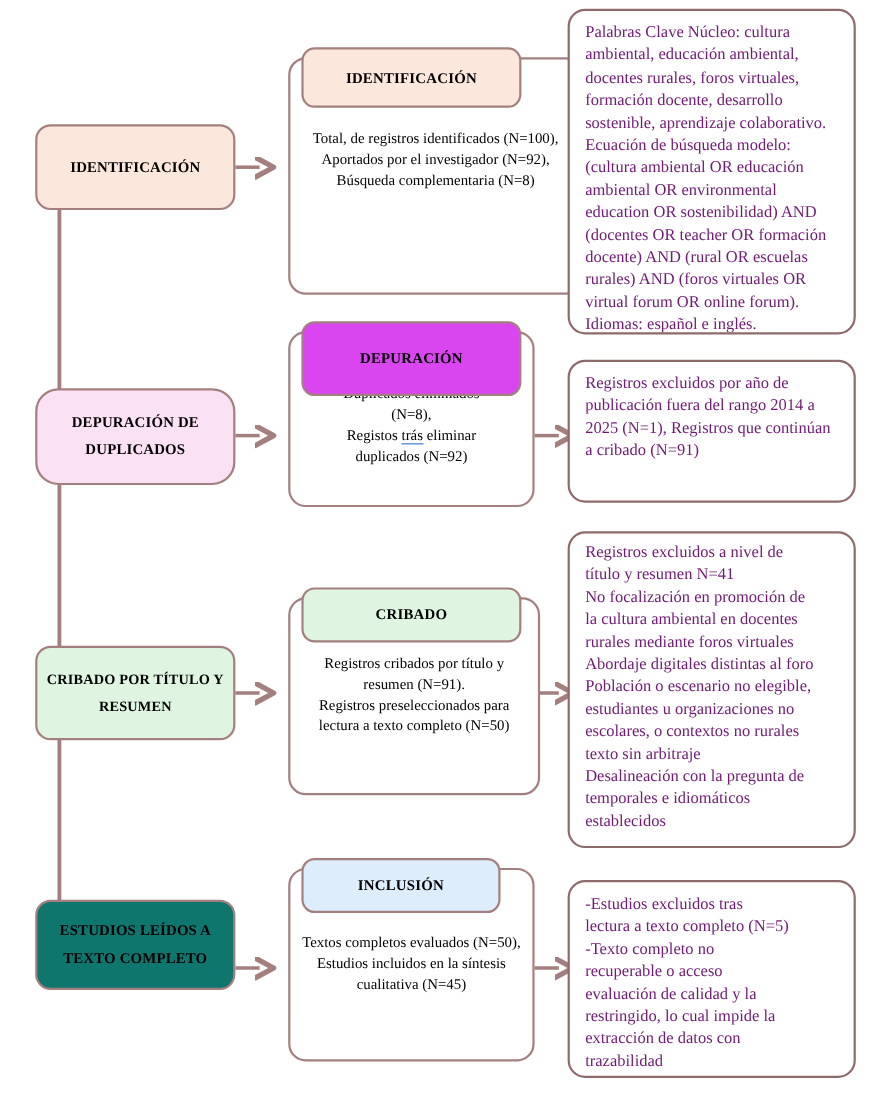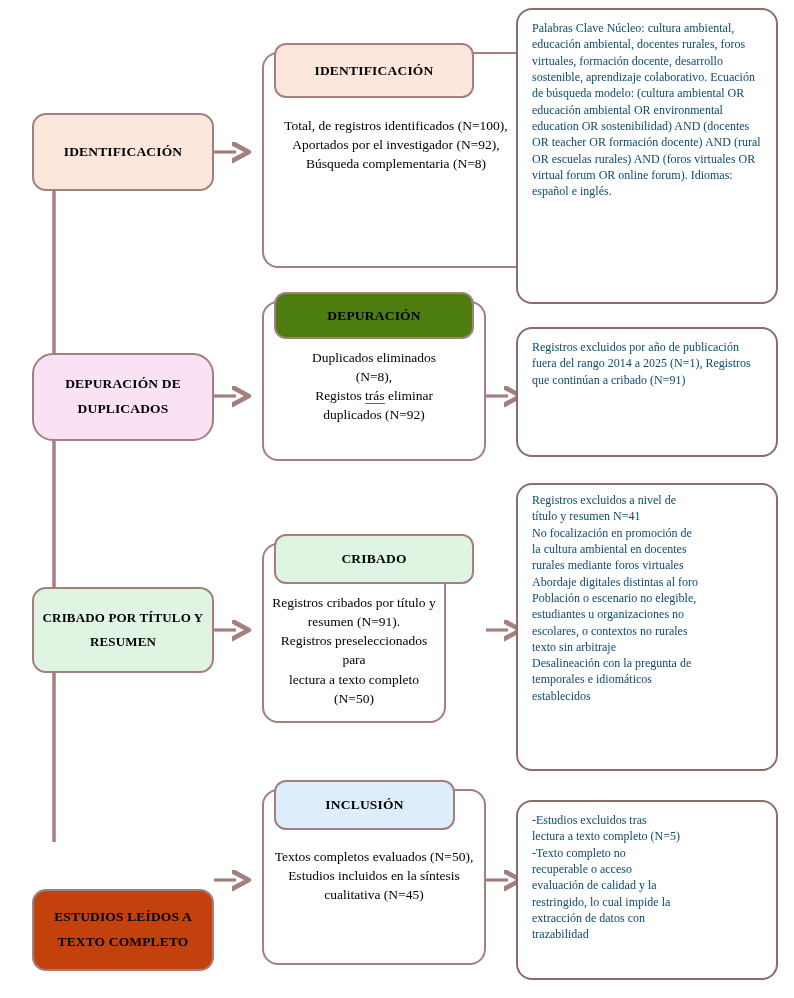--- a/index.html
+++ b/index.html
@@ -87,23 +87,23 @@
     z-index: 3;
   }
 
   
   .note {
     position: absolute;
     box-sizing: border-box;
     border: 2px solid #8e6b6b;
     border-radius: 16px;
     background: #ffffff;
-    font-size: 12px;
+    font-size: 15px;
     line-height: 1.36;
-    color: #0c4a6e;
+    color: #701a75;
     padding: 10px 12px 24px 14px;
     text-align: left;
     overflow: hidden;
   }
   .note p {
     margin: 0;
   }
 
   .misspell {
     border-bottom: 1.5px solid #2f6fd0;
@@ -150,45 +150,45 @@
   <div class="stage-chip" style="left:32px; top:353px; width:182px; height:88px; background:#fbe1f4;border-radius:21px;">
     <span>DEPURACIÓN DE</span>
     <span>DUPLICADOS</span>
   </div>
 
   <div class="stage-chip" style="left:32px; top:587px; width:182px; height:86px; background:#dff5e1; font-size:13px;">
     <span>CRIBADO POR TÍTULO Y</span>
     <span>RESUMEN</span>
   </div>
 
-  <div class="stage-chip" style="left:32px; top:889px; width:182px; height:82px; background:#c2410c;">
+  <div class="stage-chip" style="left:32px; top:818px; width:182px; height:82px; background:#0f766e;">
     <span>ESTUDIOS LEÍDOS A</span>
     <span>TEXTO COMPLETO</span>
   </div>
 
   <div class="panel" style="left:262px; top:52px; width:268px; height:216px;">
     <div class="panel-body" style="top:62px;">Total, de registros identificados (N=100), Aportados por el investigador (N=92), Búsqueda complementaria (N=8)</div>
   </div>
   <div class="panel-header" style="left:274px; top:43px; width:200px; height:55px; background:#fbe7dc;">
     <span>IDENTIFICACIÓN</span>
   </div>
 
   <div class="panel" style="left:262px; top:301px; width:224px; height:160px;">
     <div class="panel-body" style="top:45px;">
       <div>Duplicados eliminados</div>
       <div>(N=8),</div>
       <div><span>Registos </span><span class="misspell">trás</span><span> eliminar</span></div>
       <div>duplicados (N=92)</div>
     </div>
   </div>
-  <div class="panel-header" style="left:274px; top:292px; width:200px; height:47px; background:#4d7c0f;">
+  <div class="panel-header" style="left:274px; top:292px; width:200px; height:68px; background:#d946ef;">
     <span>DEPURACIÓN</span>
   </div>
 
-  <div class="panel" style="left:262px; top:543px; width:184px; height:180px;">
+  <div class="panel" style="left:262px; top:543px; width:229px; height:180px;">
     <div class="panel-body" style="top:48px; padding:0 4px;">
       <div>Registros cribados por título y</div>
       <div>resumen (N=91).</div>
       <div>Registros preseleccionados para</div>
       <div>lectura a texto completo (N=50)</div>
     </div>
   </div>
   <div class="panel-header" style="left:274px; top:534px; width:200px; height:50px; background:#dff5e1;">
     <span>CRIBADO</span>
   </div>

